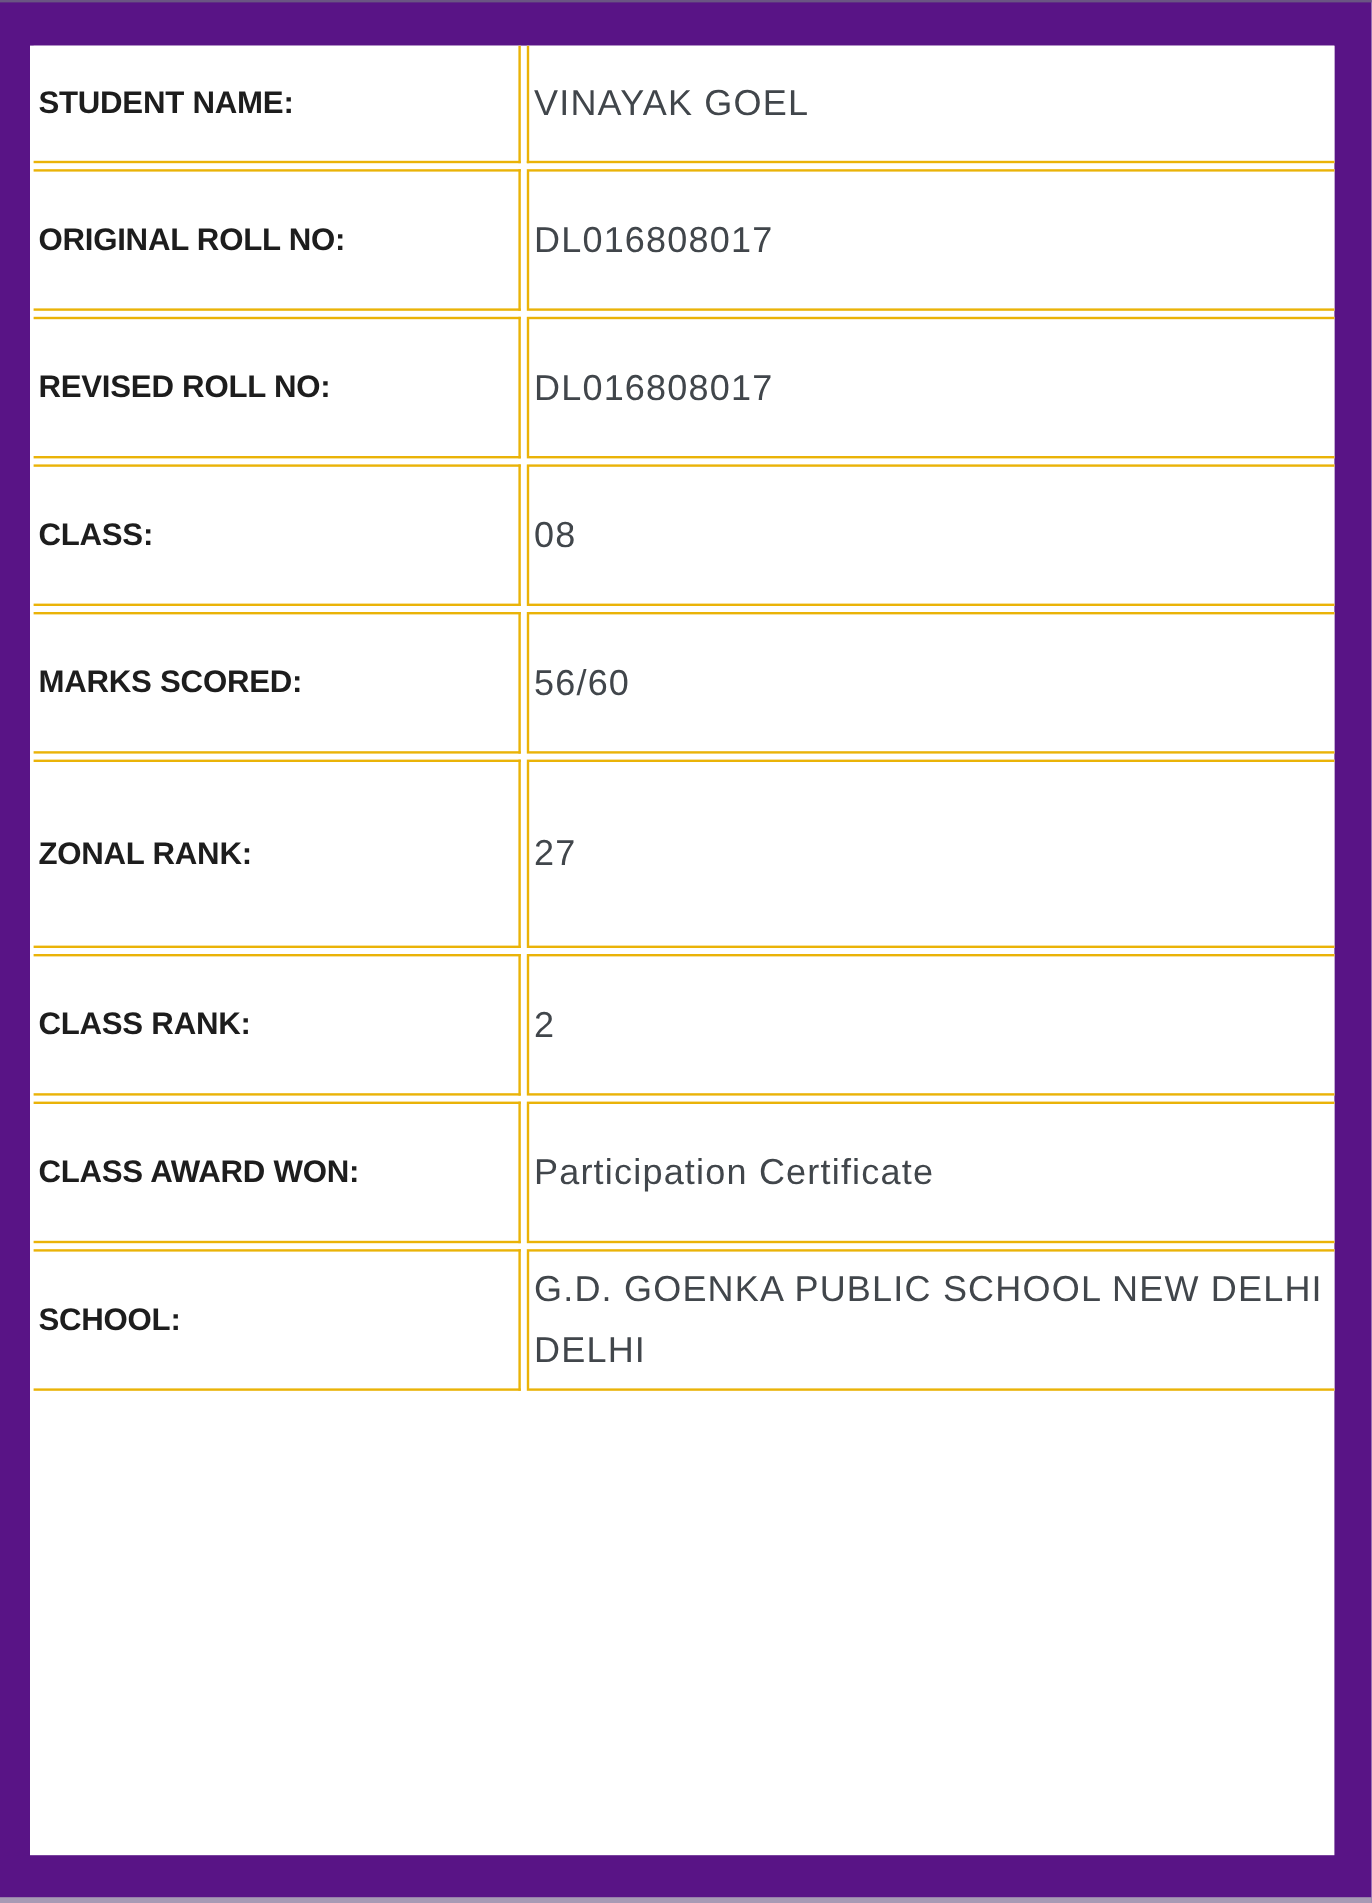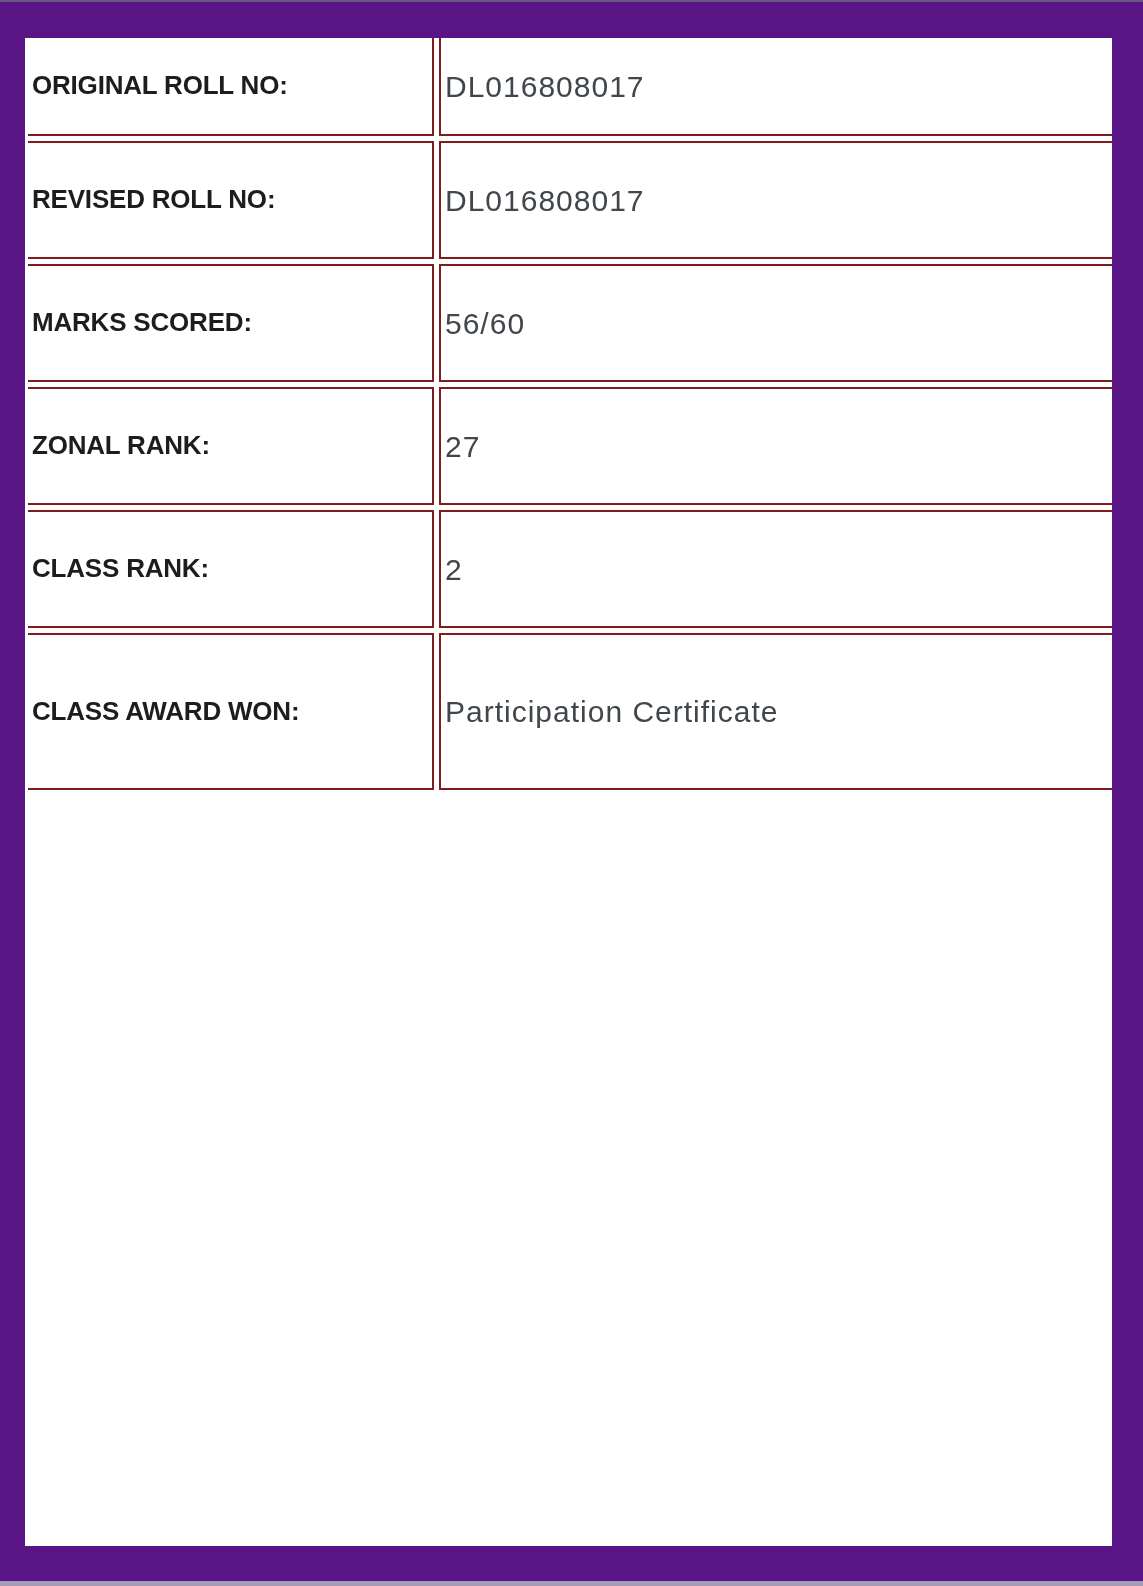--- a/index.html
+++ b/index.html
@@ -39,21 +39,21 @@
     border-collapse: separate;
     border-spacing: 5px;
     table-layout: fixed;
     width: 1099px;
     margin: -5px 0 0 -2px;
   }
   col.col-label { width: 406px; }
   col.col-value { width: 678px; }
   td {
     box-sizing: border-box;
-    border: 2px solid #7f1d1d;
+    border: 2px solid #eab308;
     background: #ffffff;
     vertical-align: middle;
     padding: 0 6px 0 4px;
     height: 118px;
     white-space: pre-line;
     overflow: hidden;
   }
   td:first-child { border-left: none; }
   tbody tr:nth-child(1) td { height: 98px; border-top: none; }
   tbody tr:nth-child(6) td { height: 157px; }
@@ -78,31 +78,39 @@
 
 <div class="top-edge-line"></div>
 
 <div class="table-window">
   <table class="result-table">
     <colgroup>
       <col class="col-label">
       <col class="col-value">
     </colgroup>
     <tbody id="result-rows">
+  <tr>
+    <td class="cell-label">STUDENT NAME:</td>
+    <td class="cell-value">VINAYAK GOEL</td>
+  </tr>
 
   <tr>
     <td class="cell-label">ORIGINAL ROLL NO:</td>
     <td class="cell-value">DL016808017</td>
   </tr>
 
   <tr>
     <td class="cell-label">REVISED ROLL NO:</td>
     <td class="cell-value">DL016808017</td>
   </tr>
 
+  <tr>
+    <td class="cell-label">CLASS:</td>
+    <td class="cell-value">08</td>
+  </tr>
 
   <tr>
     <td class="cell-label">MARKS SCORED:</td>
     <td class="cell-value">56/60</td>
   </tr>
 
 
 
   <tr>
     <td class="cell-label">ZONAL RANK:</td>
@@ -113,17 +121,22 @@
   <tr>
     <td class="cell-label">CLASS RANK:</td>
     <td class="cell-value">2</td>
   </tr>
 
   <tr>
     <td class="cell-label">CLASS AWARD WON:</td>
     <td class="cell-value">Participation Certificate</td>
   </tr>
 
+  <tr>
+    <td class="cell-label">SCHOOL:</td>
+    <td class="cell-value">G.D. GOENKA PUBLIC SCHOOL NEW DELHI
+DELHI</td>
+  </tr>
 </tbody>
   </table>
 </div>
 
 <div class="bottom-edge-line"></div>
 
 </body></html>

